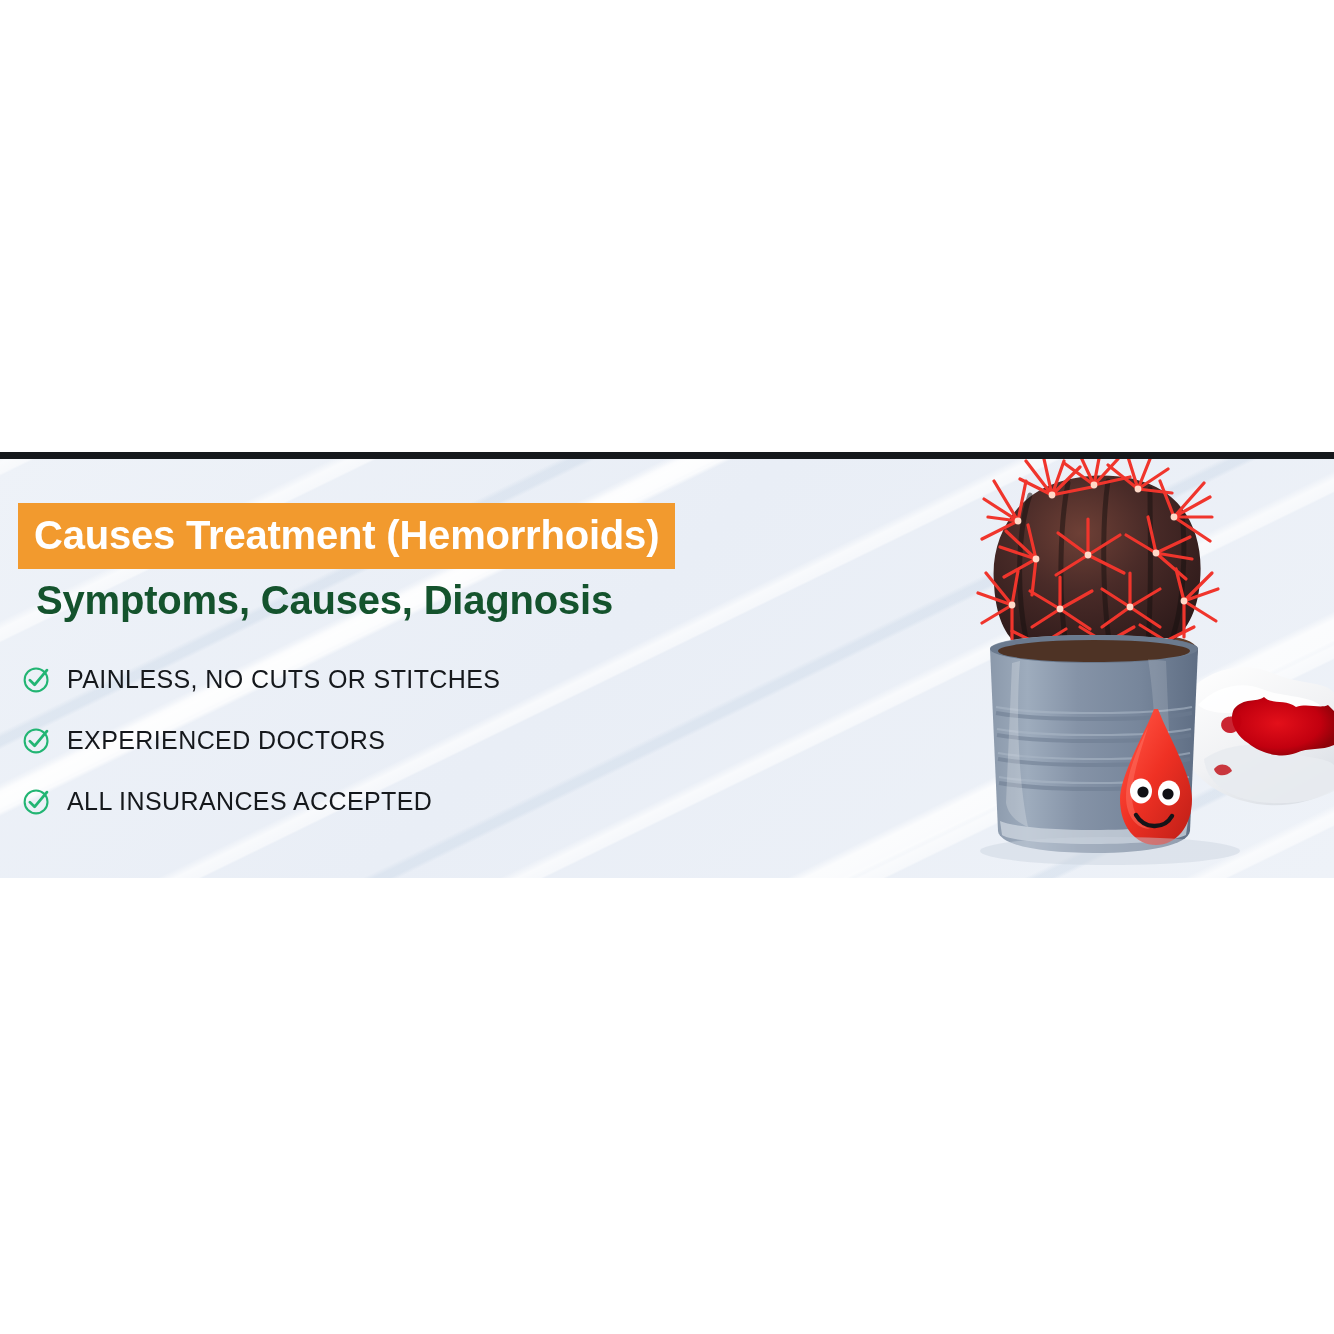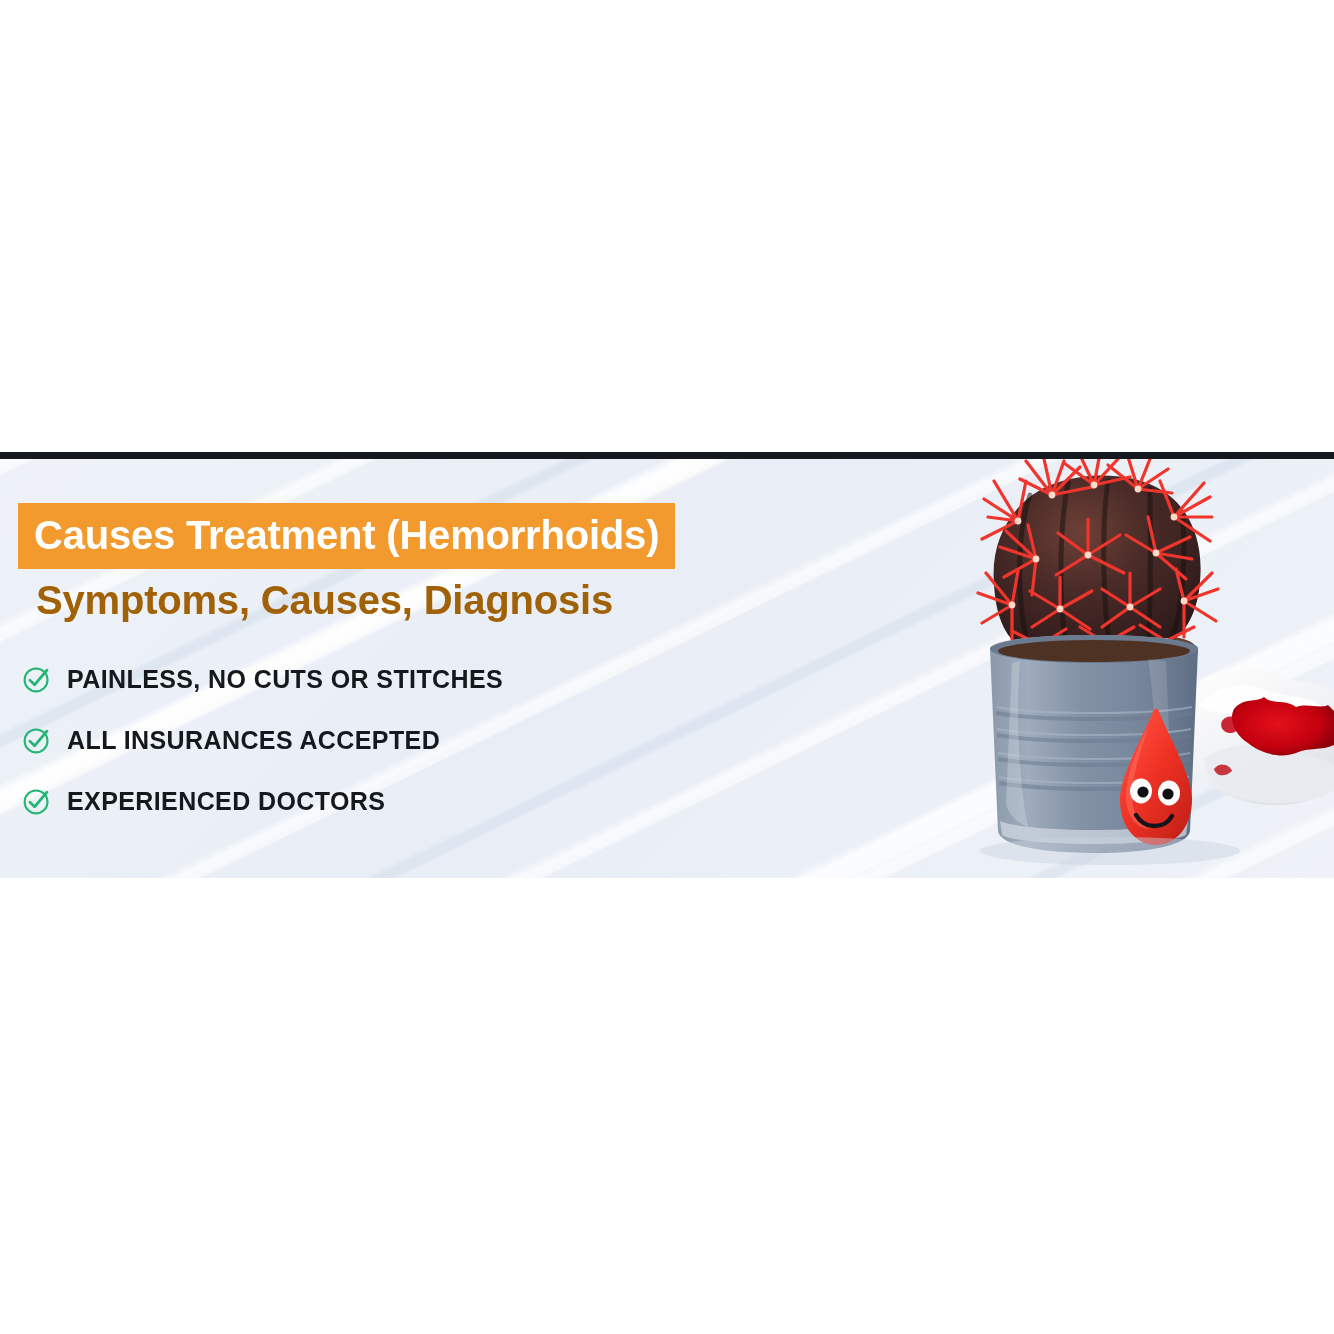--- a/index.html
+++ b/index.html
@@ -100,21 +100,21 @@
     font-size: 40px;
     font-weight: 700;
     letter-spacing: -0.2px;
     line-height: 1.0;
     padding: 12px 16px 14px 16px;
     white-space: nowrap;
   }
 
   .subtitle {
     margin: 11px 0 0 18px;
-    color: #a16207;
+    color: #14532d;
     font-size: 40px;
     font-weight: 700;
     letter-spacing: -0.2px;
     line-height: 1.0;
     white-space: nowrap;
   }
 
   .bullets {
     margin: 40px 0 0 4px;
     padding: 0;
@@ -132,21 +132,21 @@
     flex: 0 0 auto;
     width: 30px;
     height: 30px;
     margin-right: 15px;
     display: block;
   }
 
   .bullet-label {
     color: #15181c;
     font-size: 25px;
-    font-weight: 700;
+    font-weight: 400;
     letter-spacing: 0.4px;
     line-height: 1;
     white-space: nowrap;
   }
 
   
   .photo {
     position: absolute;
     right: 0;
     top: 7px;
@@ -182,29 +182,29 @@
             <path d="M8.4 17.2 L13.4 22.2 L26.6 6.6" fill="none" stroke="#22b573" stroke-width="3.0" stroke-linecap="round" stroke-linejoin="round"></path>
           </svg>
           <span class="bullet-label">PAINLESS, NO CUTS OR STITCHES</span>
         </li>
 
         <li class="bullet">
           <svg class="check-icon" viewBox="0 0 32 32">
             <circle cx="15" cy="17" r="12.2" fill="none" stroke="#22b573" stroke-width="2.2"></circle>
             <path d="M8.4 17.2 L13.4 22.2 L26.6 6.6" fill="none" stroke="#22b573" stroke-width="3.0" stroke-linecap="round" stroke-linejoin="round"></path>
           </svg>
-          <span class="bullet-label">ALL INSURANCES ACCEPTED</span>
+          <span class="bullet-label">EXPERIENCED DOCTORS</span>
         </li>
 
         <li class="bullet">
           <svg class="check-icon" viewBox="0 0 32 32">
             <circle cx="15" cy="17" r="12.2" fill="none" stroke="#22b573" stroke-width="2.2"></circle>
             <path d="M8.4 17.2 L13.4 22.2 L26.6 6.6" fill="none" stroke="#22b573" stroke-width="3.0" stroke-linecap="round" stroke-linejoin="round"></path>
           </svg>
-          <span class="bullet-label">EXPERIENCED DOCTORS</span>
+          <span class="bullet-label">ALL INSURANCES ACCEPTED</span>
         </li>
 
       </ul>
     </div>
 
     <div class="photo">
       <svg width="374" height="419" viewBox="0 0 374 419">
         <defs>
           <radialGradient id="gBody" cx="42%" cy="32%" r="72%">
             <stop offset="0%" stop-color="#6e4036"></stop>

